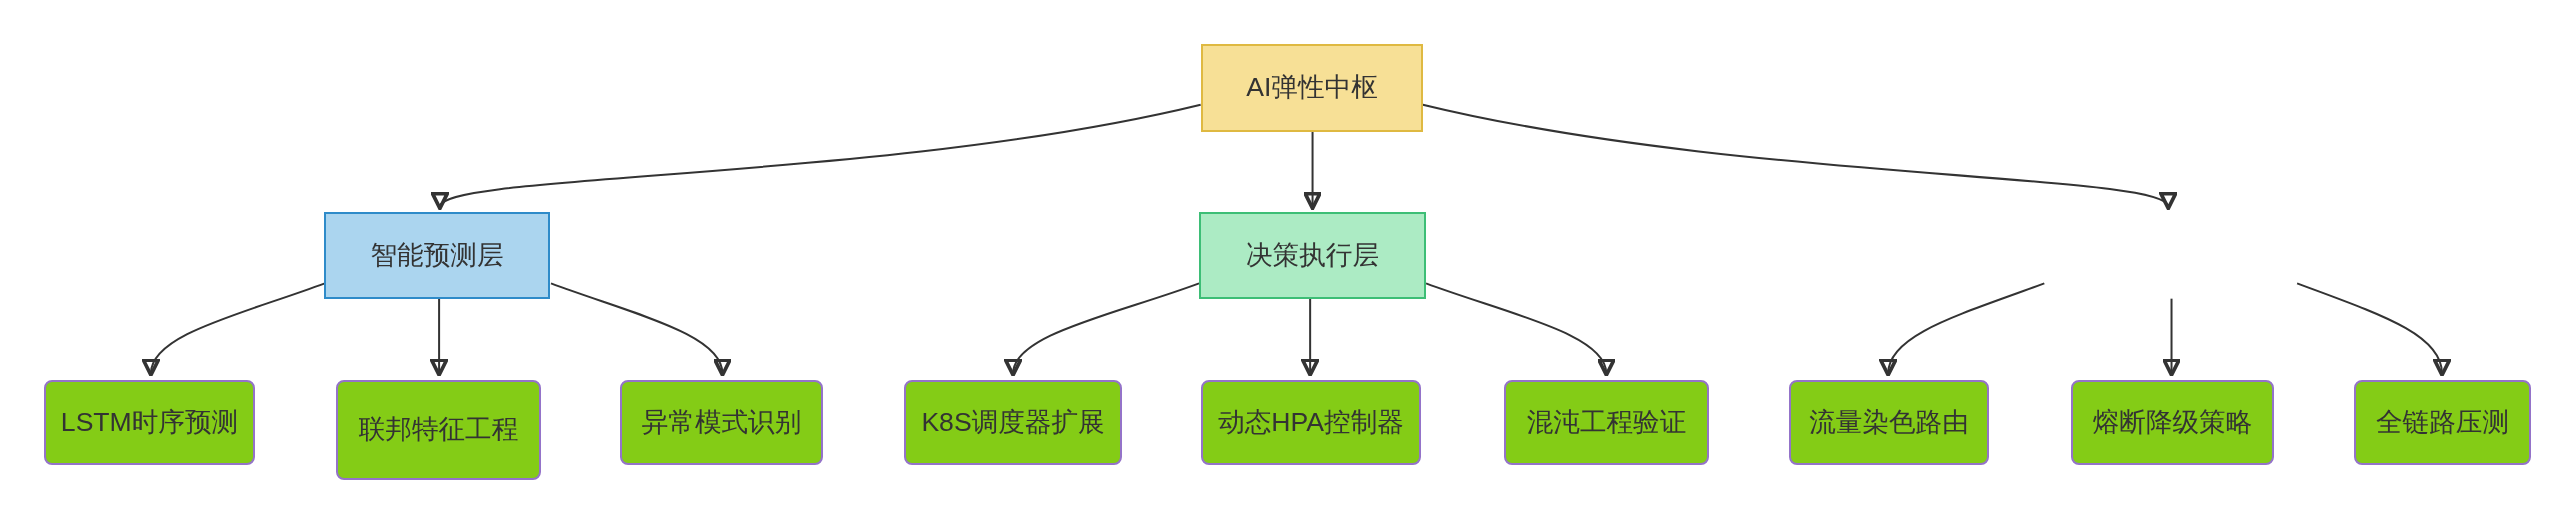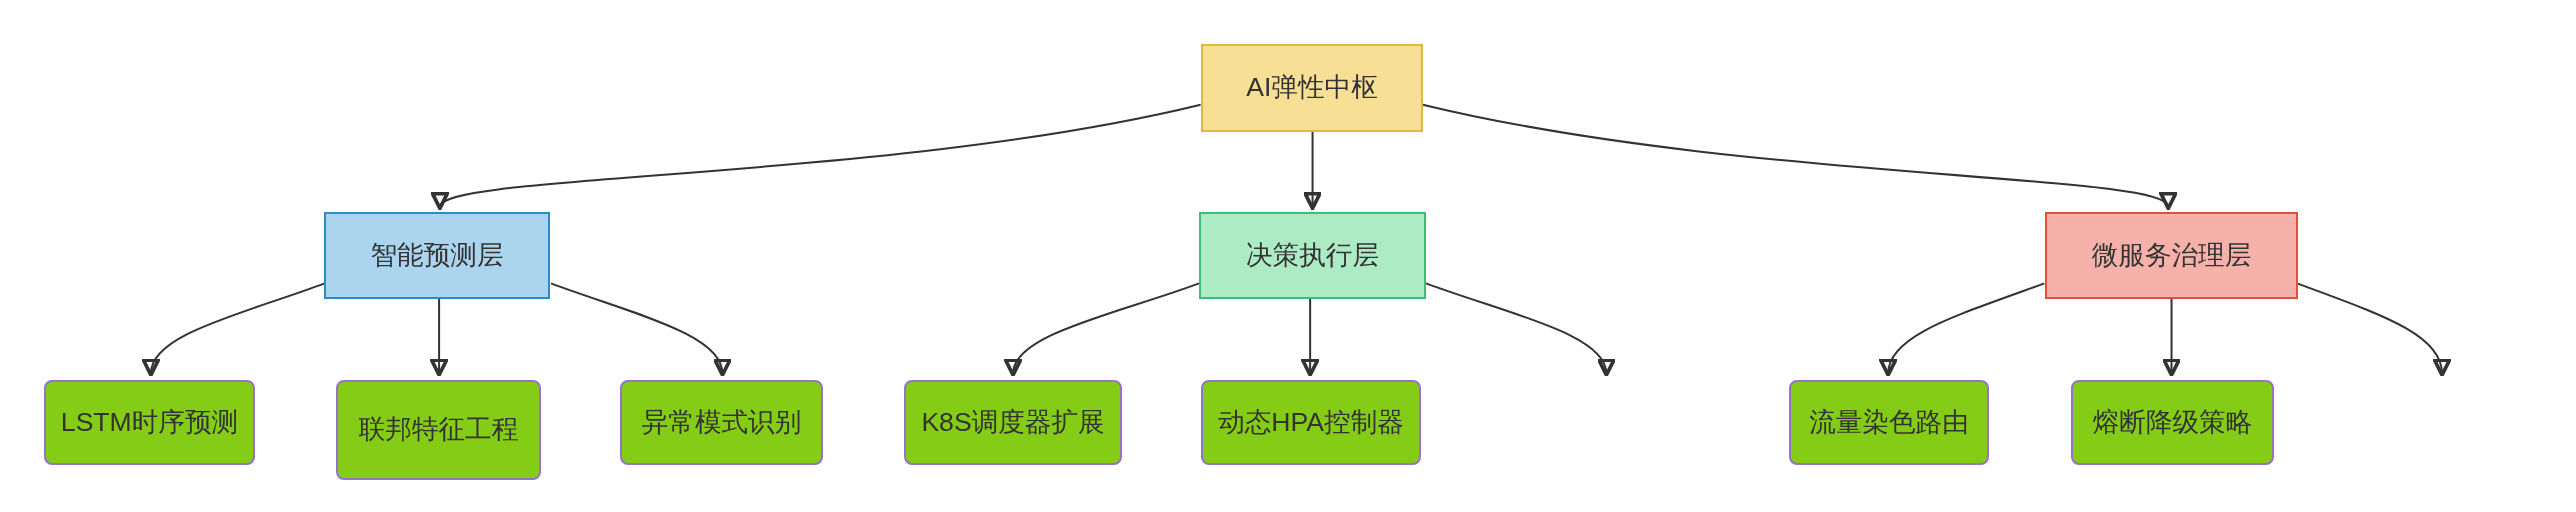--- a/index.html
+++ b/index.html
@@ -91,24 +91,25 @@
 
     <path d="M 2538 352 C 2436 390, 2344 415, 2344 464" marker-end="url(#arrow)"></path>
     <path d="M 2696 371 L 2696 464" marker-end="url(#arrow)"></path>
     <path d="M 2852 352 C 2954 390, 3032 415, 3032 464" marker-end="url(#arrow)"></path>
   </svg>
 
   <div class="node rect root-node" id="n-root">AI弹性中枢</div>
 
   <div class="node rect blue-node" id="n-l2-0">智能预测层</div>
   <div class="node rect green-node" id="n-l2-1">决策执行层</div>
-  <div class="node rect red-node" id="n-l2-2">微服务治理层</div>
 
   <div class="node leaf" id="n-l3-0">LSTM时序预测</div>
   <div class="node leaf" id="n-l3-1">联邦特征工程</div>
   <div class="node leaf" id="n-l3-2">异常模式识别</div>
   <div class="node leaf" id="n-l3-3">K8S调度器扩展</div>
   <div class="node leaf" id="n-l3-4">动态HPA控制器</div>
+  <div class="node leaf" id="n-l3-5">混沌工程验证</div>
   <div class="node leaf" id="n-l3-7">熔断降级策略</div>
   <div class="node leaf" id="n-l3-6">流量染色路由</div>
+  <div class="node leaf" id="n-l3-8">全链路压测</div>
 
 </div>
 
 
 </body></html>

